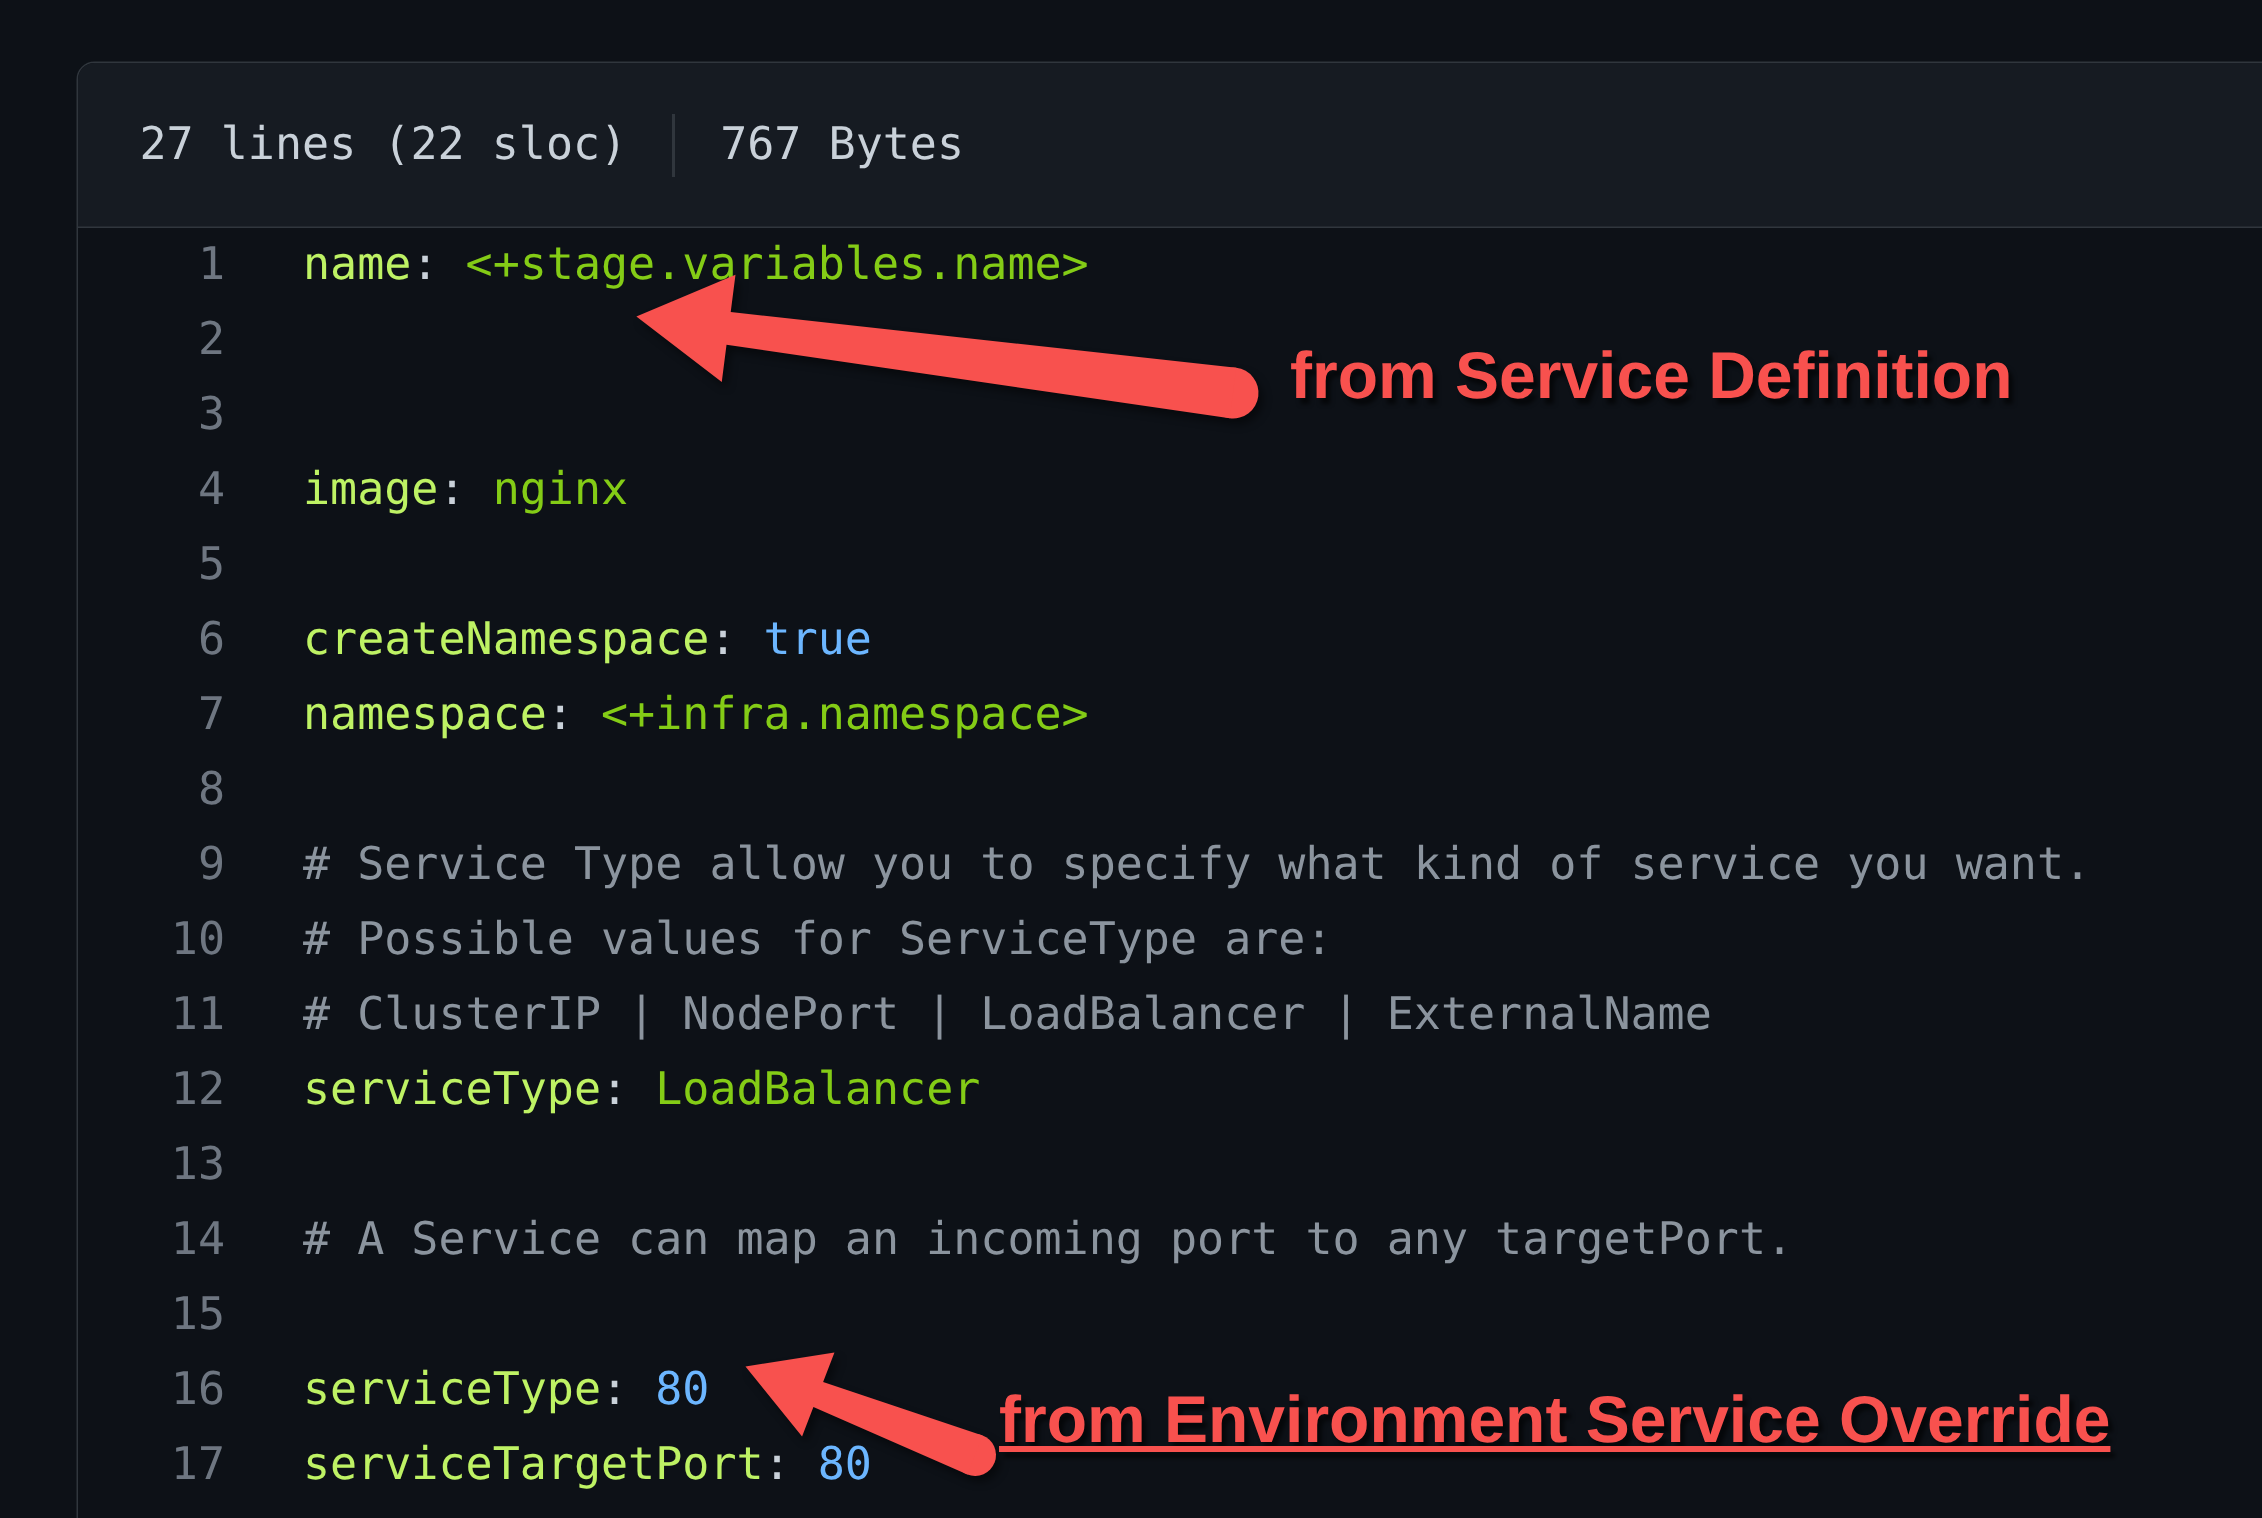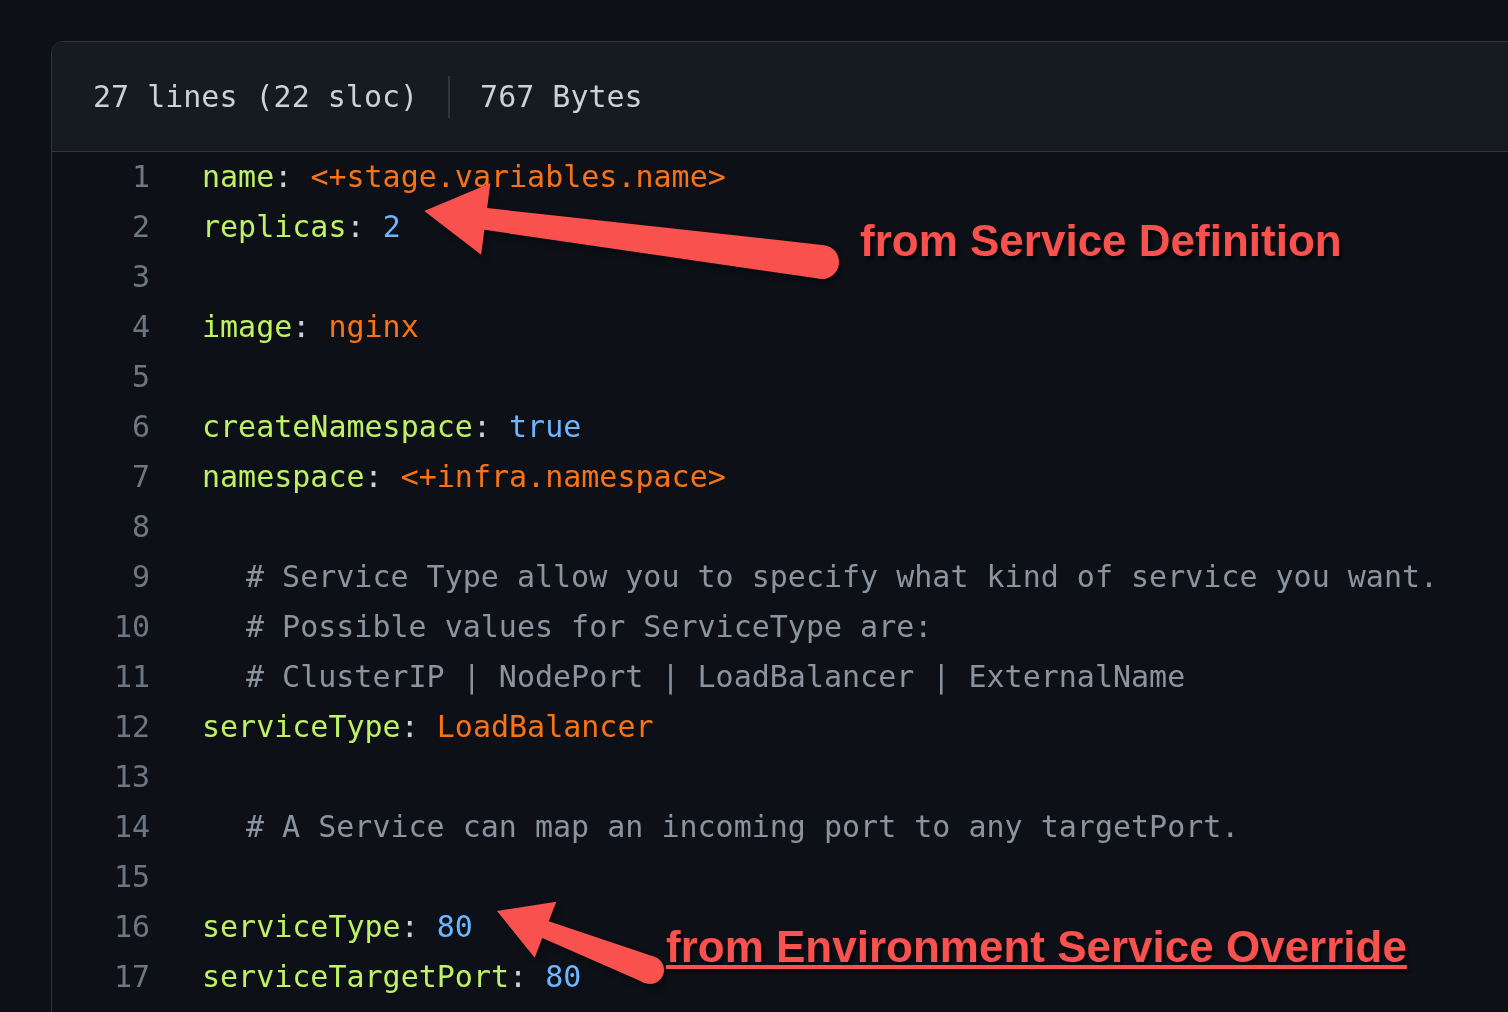--- a/index.html
+++ b/index.html
@@ -63,23 +63,23 @@
     text-align: right;
     color: #6e7681;
     cursor: pointer;
   }
   .code-text {
     padding-left: 52px;
     white-space: pre;
   }
   .tok-key     { color: #bef264; }
   .tok-punct   { color: #c9d1d9; }
-  .tok-string  { color: #f97316; }
+  .tok-string  { color: #84cc16; }
   .tok-const   { color: #6cb6ff; }
-  .tok-comment { color: #8b949e; margin-left: 44px; }
+  .tok-comment { color: #8b949e; }
 
   .annotation-layer {
     position: absolute;
     left: 0;
     top: 0;
     width: 1508px;
     height: 1012px;
     pointer-events: none;
     filter: drop-shadow(3px 4px 3px rgba(0,0,0,0.45));
   }
@@ -87,42 +87,41 @@
     position: absolute;
     font-family: "Liberation Sans", sans-serif;
     font-weight: bold;
     font-size: 44px;
     line-height: 44px;
     color: #f8514e;
     text-shadow: 3px 4px 3px rgba(0,0,0,0.6);
     white-space: nowrap;
     pointer-events: none;
   }
-  .ann-text-1 { left: 860px; top: 219px; }
+  .ann-text-1 { left: 860px; top: 229px; }
   .ann-text-2 { left: 666px; top: 925px; text-decoration: underline; }
 </style>
 </head>
 <body>
 
 <div class="page">
 
   <div class="file-box">
     <div class="file-header">
       <span>27 lines (22 sloc)</span>
       <span class="header-divider"></span>
       <span>767 Bytes</span>
     </div>
     <div class="code-area" id="code-area">
         <div class="code-line">
           <span class="ln">1</span>
           <span class="code-text"><span class="tok-key">name</span><span class="tok-punct">: </span><span class="tok-string">&lt;+stage.variables.name&gt;</span></span>
         </div>
         <div class="code-line">
           <span class="ln">2</span>
-          <span class="code-text"><span class="tok-key">replicas</span><span class="tok-punct">: </span><span class="tok-const">2</span></span>
         </div>
         <div class="code-line">
           <span class="ln">3</span>
           <span class="code-text"></span>
         </div>
         <div class="code-line">
           <span class="ln">4</span>
           <span class="code-text"><span class="tok-key">image</span><span class="tok-punct">: </span><span class="tok-string">nginx</span></span>
         </div>
         <div class="code-line">

